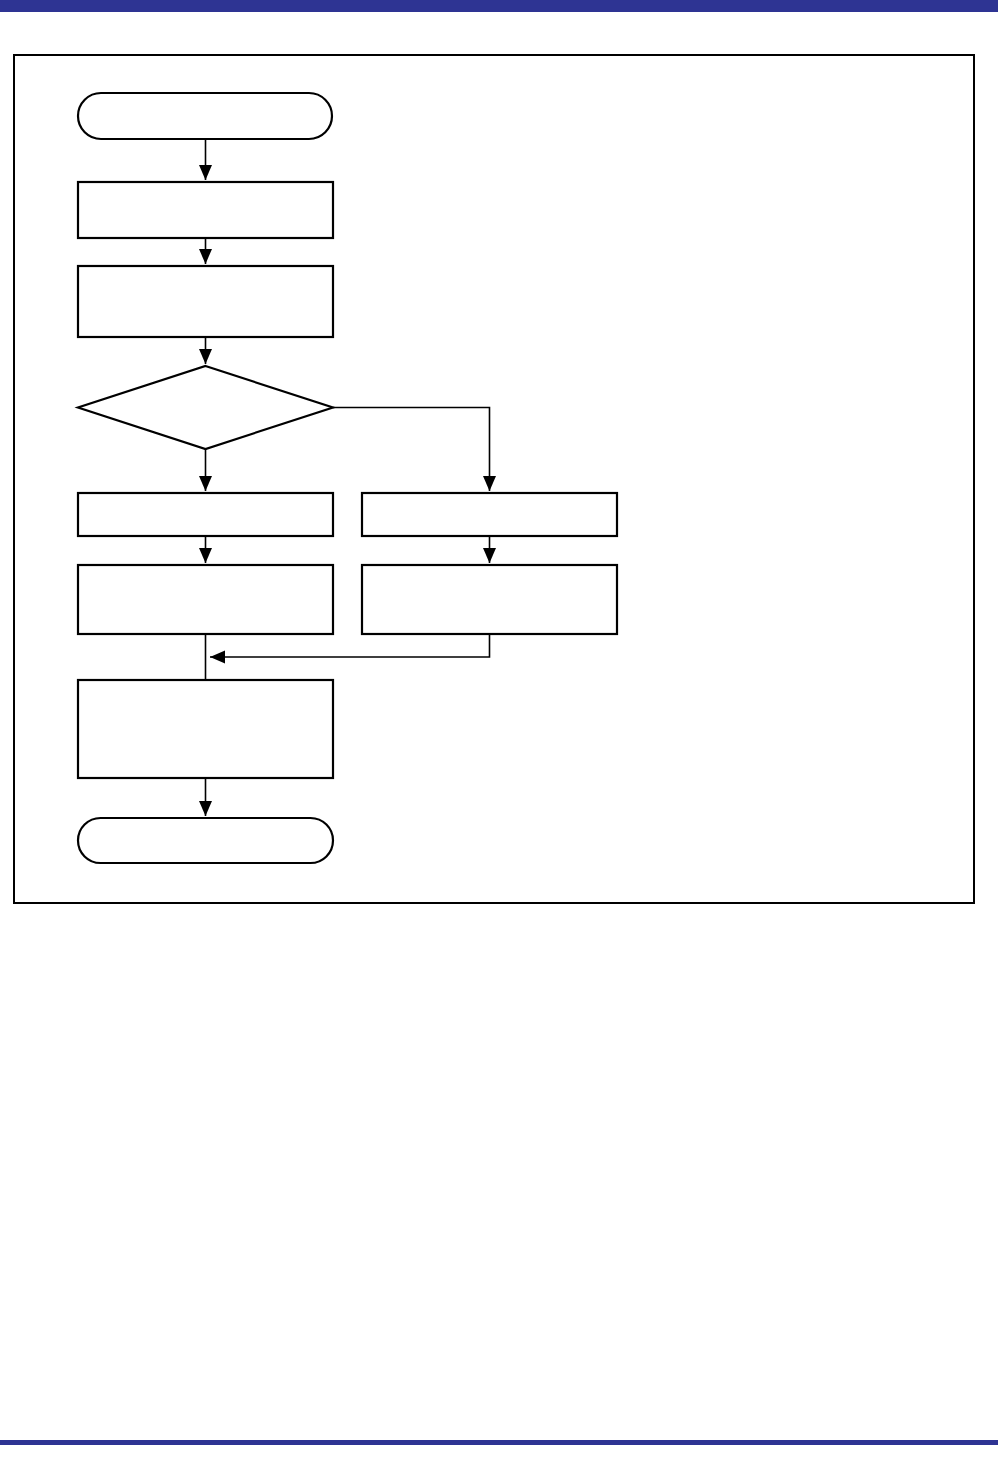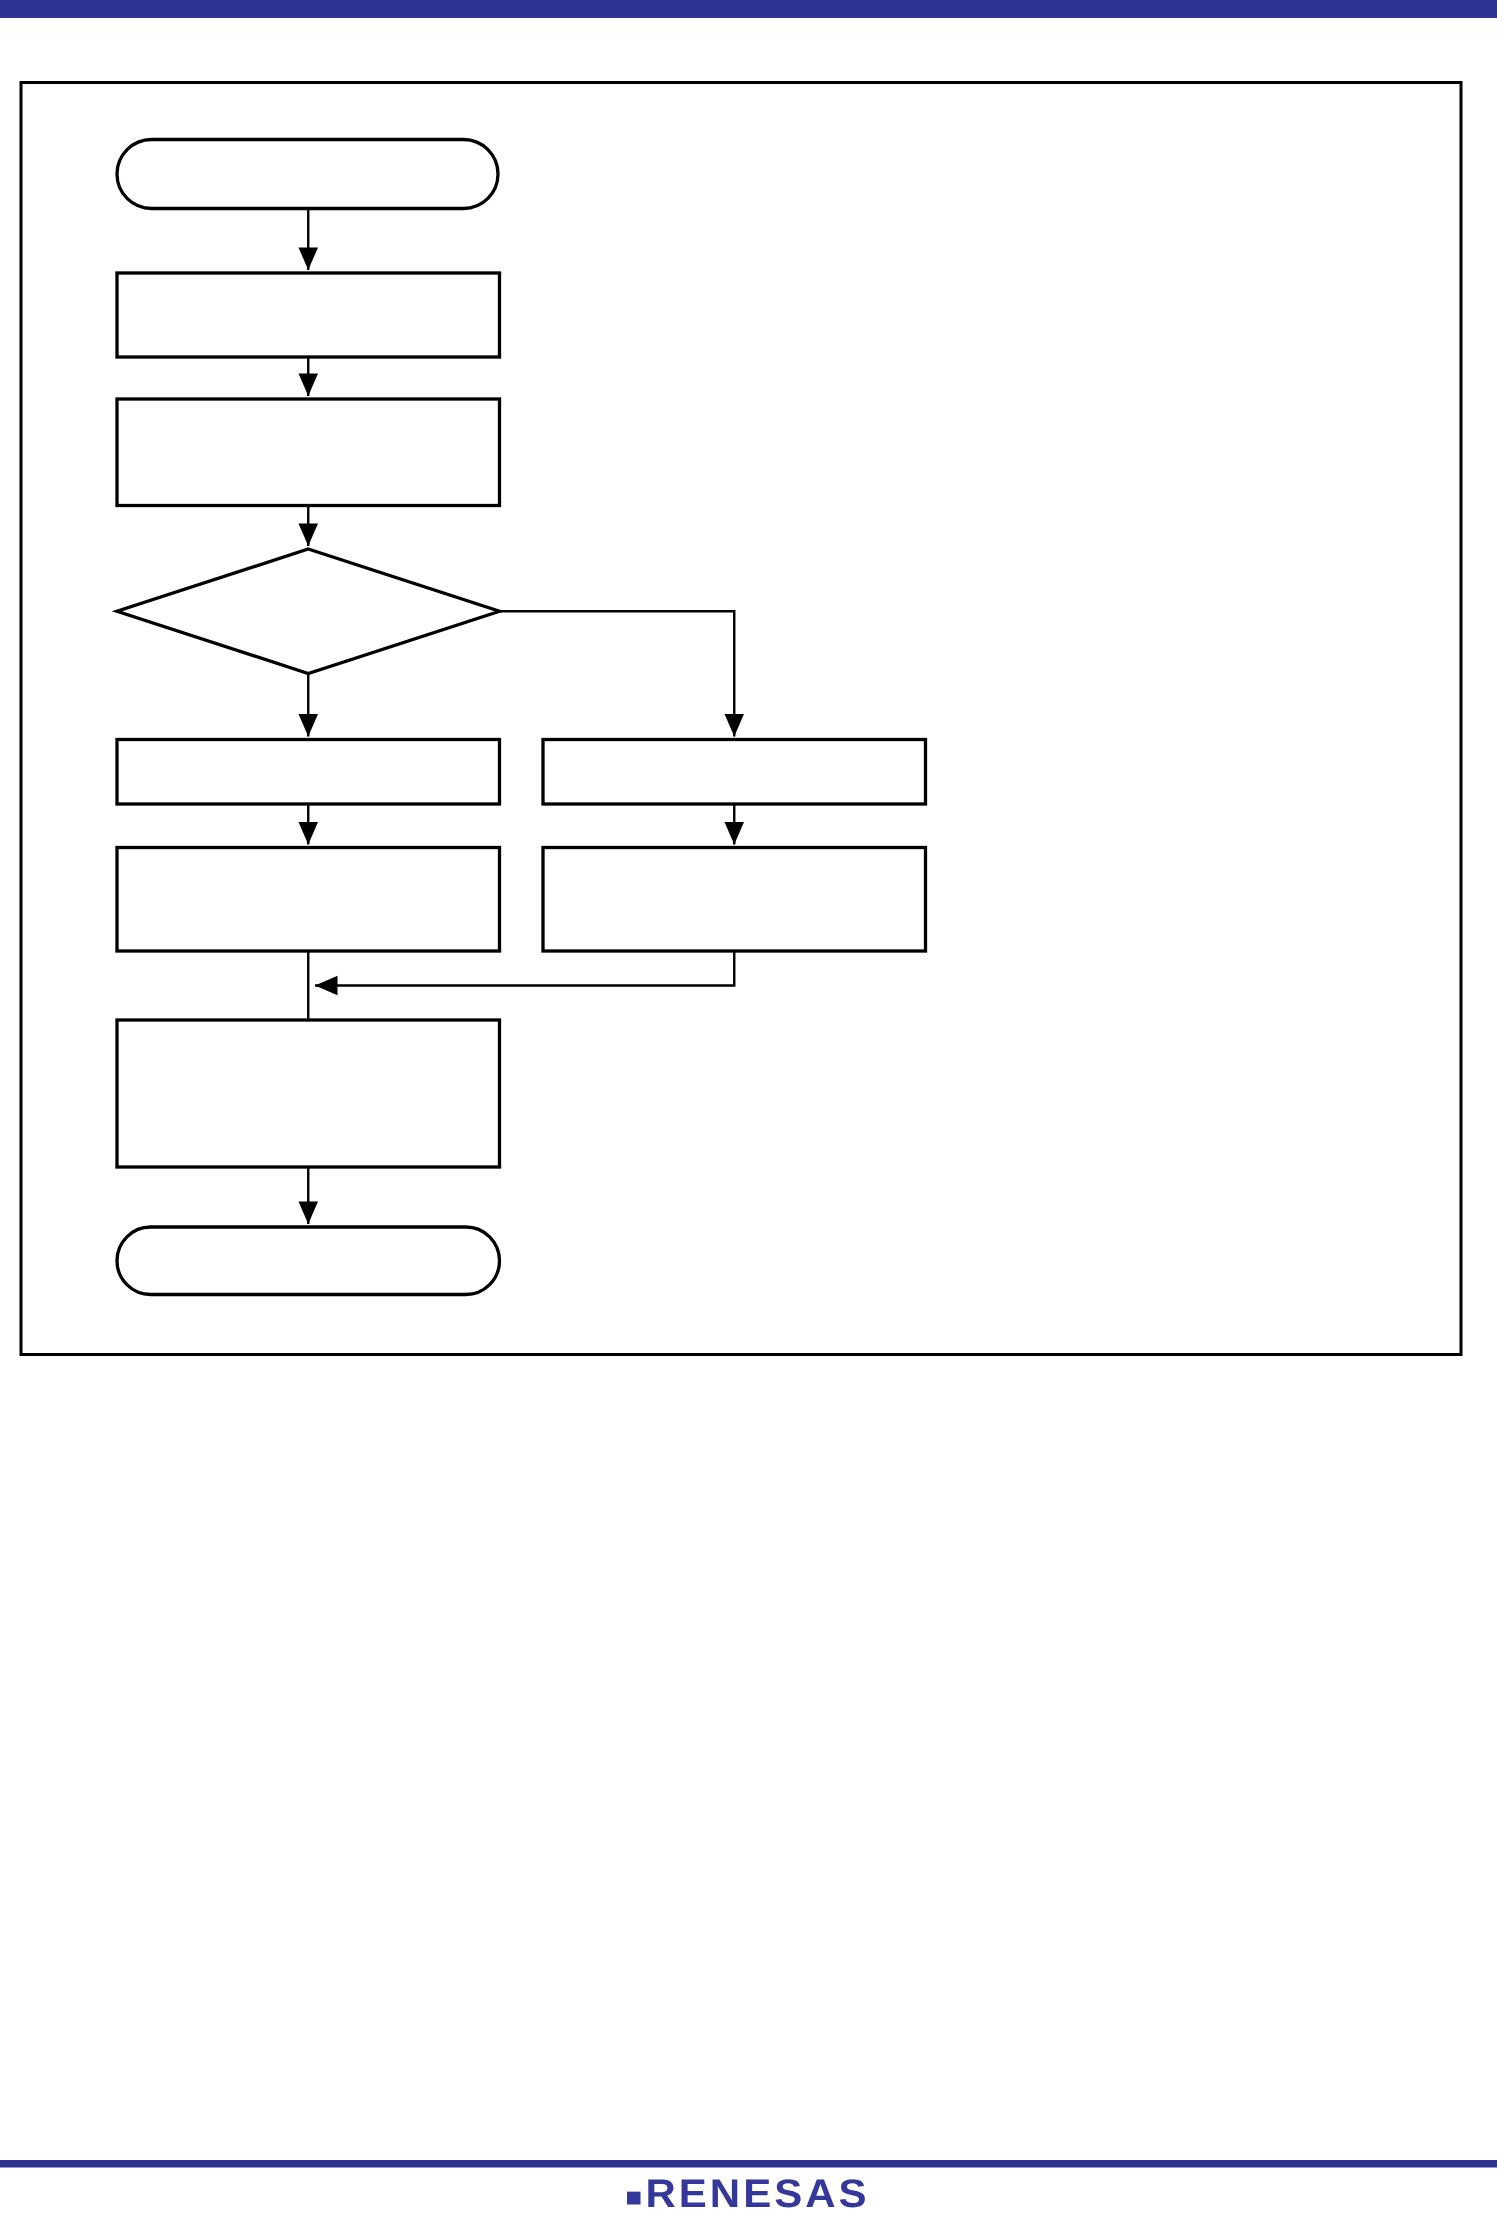--- a/index.html
+++ b/index.html
@@ -94,17 +94,14 @@
       <polygon points="489.5,563 483,548 496,548" class="arrowhead"></polygon>
       <polyline points="489.5,634 489.5,657 210,657" class="edge"></polyline>
       <polygon points="210,657 225,650.5 225,663.5" class="arrowhead"></polygon>
       <polyline points="205.5,634 205.5,679" class="edge"></polyline>
       <polyline points="205.5,778 205.5,816" class="edge"></polyline>
       <polygon points="205.5,816 199,801 212,801" class="arrowhead"></polygon>
     </svg>
 
   <div class="footer-rule" style="background: rgb(46, 52, 147);"></div>
 
-  <div class="footer-logo">
-    <span class="logo-inner" style="color: rgb(52, 56, 154);"><span class="logo-dot" style="background: rgb(52, 56, 154);"></span><span>RENESAS</span></span>
-  </div>
 
 </div>
 
 </body></html>

